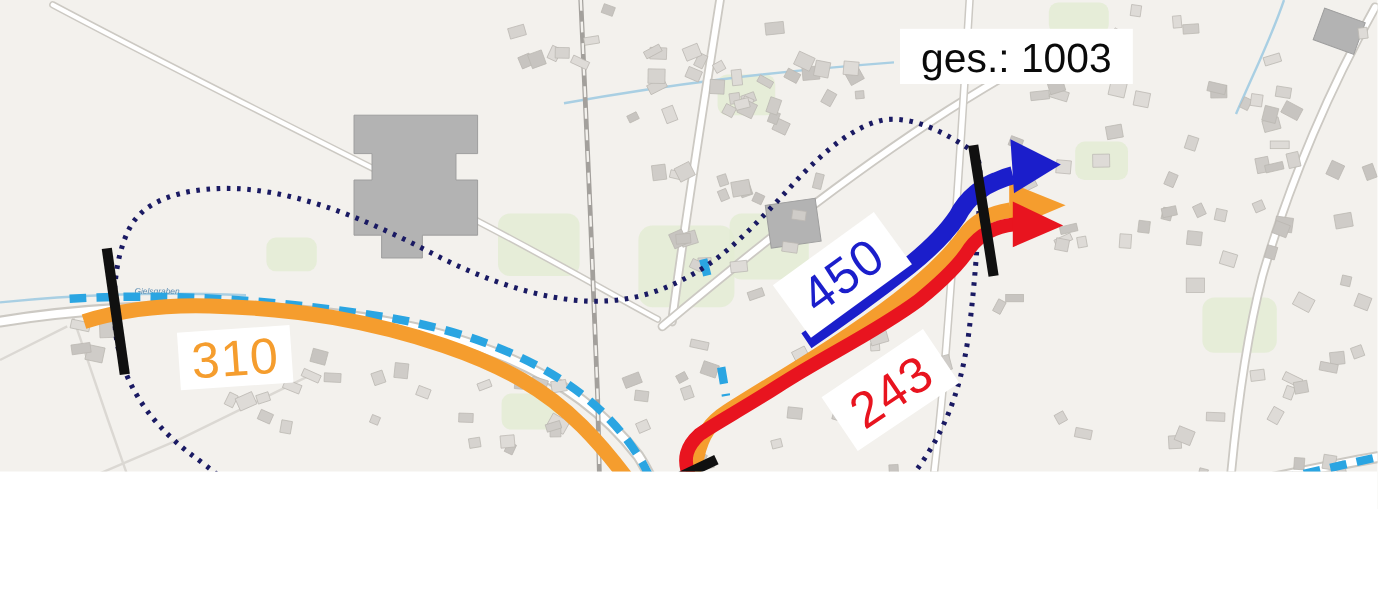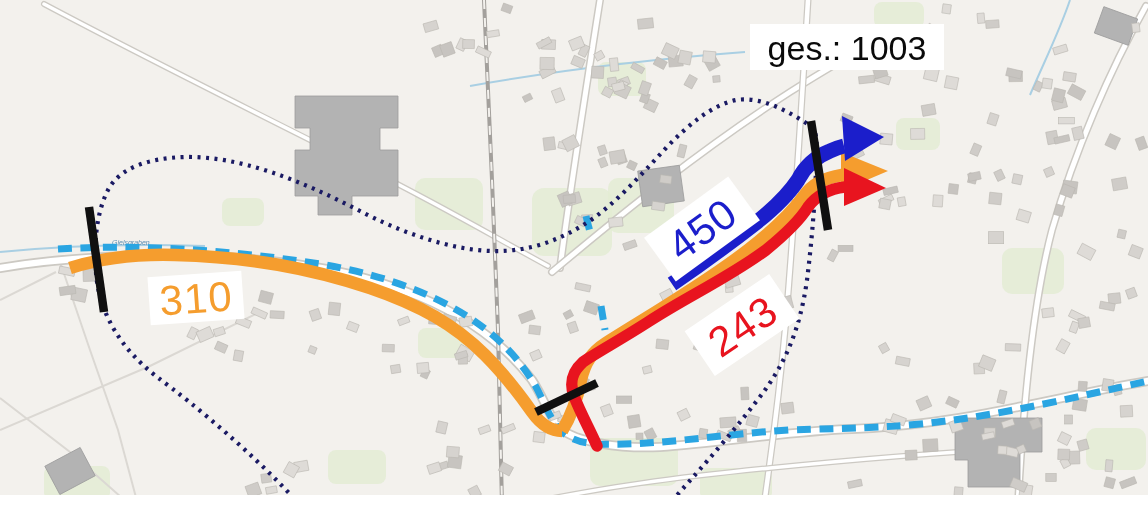--- a/index.html
+++ b/index.html
@@ -1,16 +1,16 @@
 <!DOCTYPE html>
 <html style="--c-blue: #1b1ecb; --c-orange: #f59d2e; --c-red: #e8141f; --c-cordon: #1a1a63; --c-route: #2aa5e2; --c-screenline: #101010; --c-label_bg: #ffffff; --c-total_text: #0a0a0a;"><head>
 <meta charset="utf-8">
 <style>
   html,body{margin:0;padding:0;background:#ffffff;}
-  .stage{position:relative;width:1148px;height:495px;overflow:hidden;
+  .stage{position:relative;width:1148px;height:393px;overflow:hidden;
          font-family:"Liberation Sans", sans-serif;}
   svg{display:block;}
   
   .map-bg{fill:#f3f1ed;}
   .green{fill:#e3ecd4;opacity:.85;}
   .stream{stroke:#a9cfe3;stroke-width:2;fill:none;}
   .fieldpath{stroke:#dbd8d3;stroke-width:2;fill:none;}
   .road-casing{stroke:#ccc9c3;fill:none;stroke-linecap:round;}
   .road-fill{stroke:#ffffff;fill:none;stroke-linecap:round;}
   .rail{stroke:#a3a09c;stroke-width:4;fill:none;}

